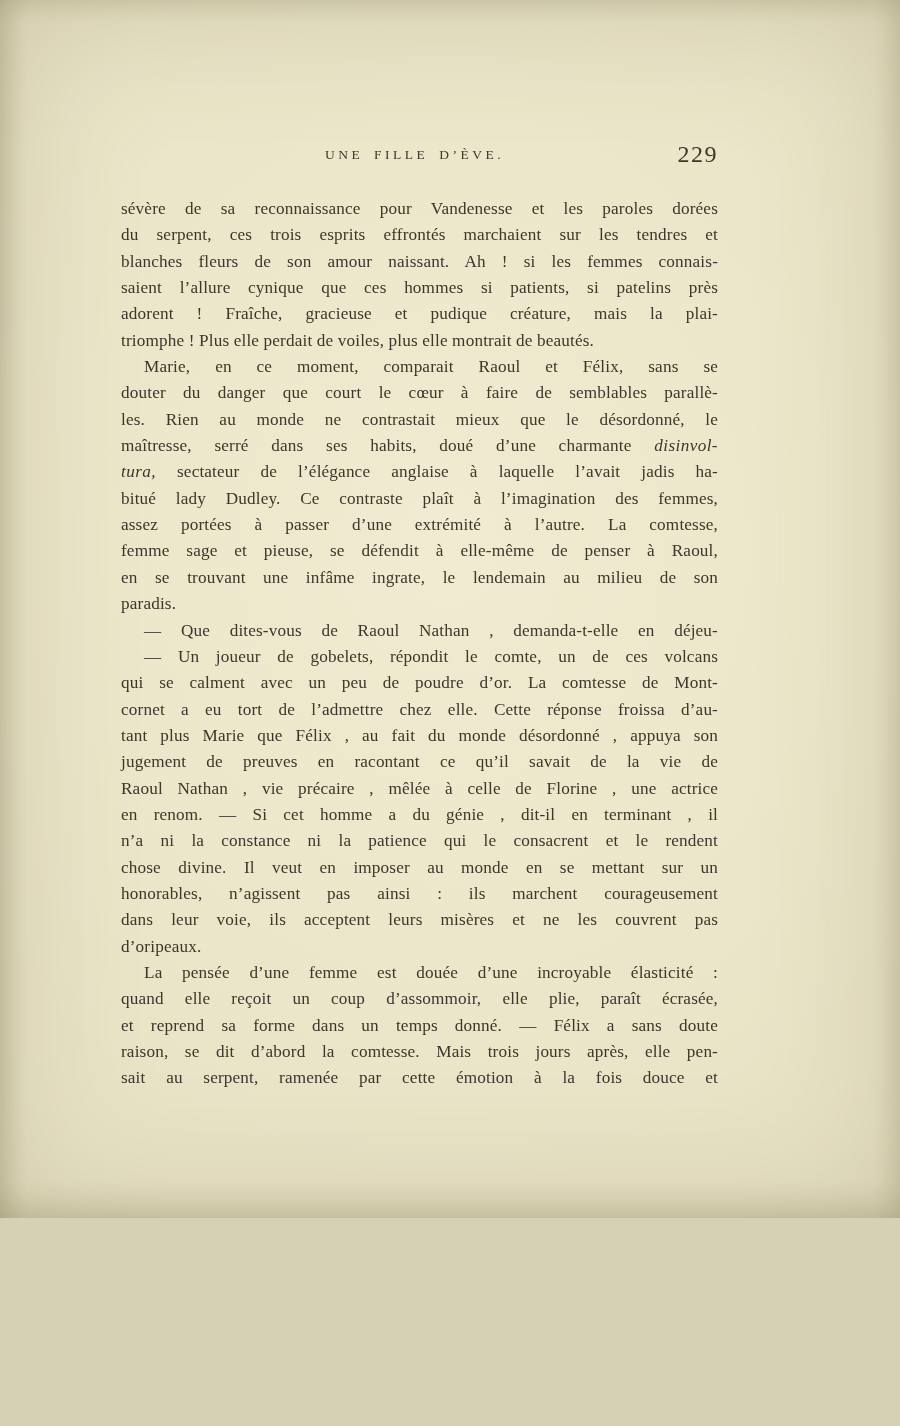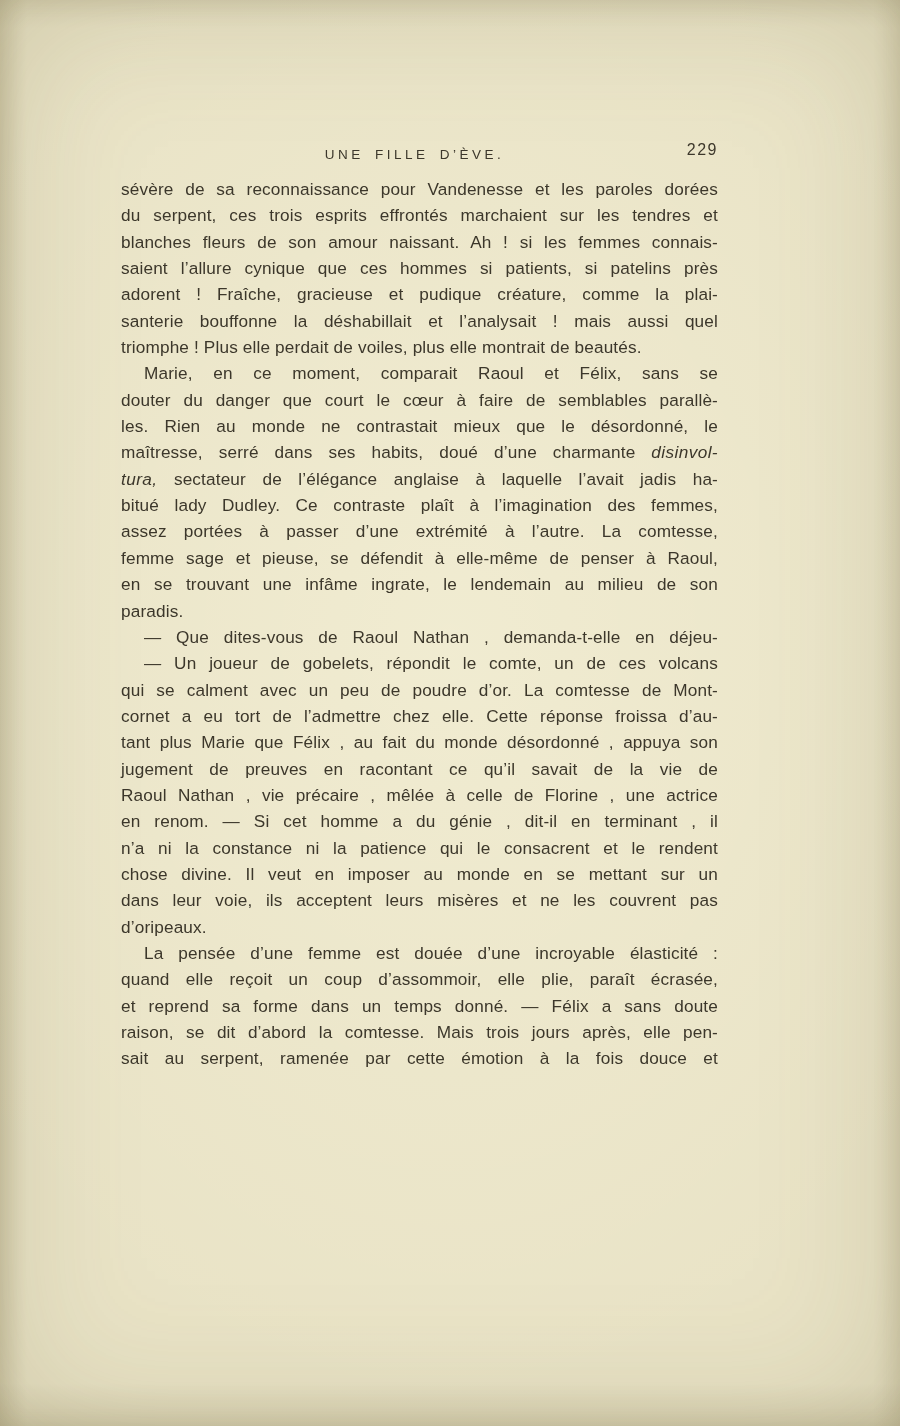--- a/index.html
+++ b/index.html
@@ -3,28 +3,28 @@
 <meta charset="utf-8">
 <style>
   html, body {
     margin: 0;
     padding: 0;
     background: #d6d1b4;
   }
   .page {
     position: relative;
     width: 900px;
-    height: 1426px;
+    height: 1218px;
     background: var(--paper, #e9e3c6);
     background-image:
       radial-gradient(ellipse 120% 100% at 50% 45%, rgba(255,252,230,0.35) 0%, rgba(255,252,230,0) 55%),
       linear-gradient(90deg, rgba(120,108,66,0.18) 0%, rgba(120,108,66,0) 3%, rgba(120,108,66,0) 97%, rgba(120,108,66,0.12) 100%),
       linear-gradient(180deg, rgba(120,108,66,0.10) 0%, rgba(120,108,66,0) 2%, rgba(120,108,66,0) 97%, rgba(120,108,66,0.16) 100%);
     overflow: hidden;
-    font-family: Liberation Sans, sans-serif;
+    font-family: Liberation Serif, serif;
     color: var(--ink, #3c372b);
   }
   .page::after {
     content: "";
     position: absolute;
     inset: 0;
     pointer-events: none;
     box-shadow: inset 0 0 140px rgba(110, 98, 58, 0.22), inset 0 0 20px rgba(110, 98, 58, 0.10);
   }
   .header {
@@ -40,26 +40,26 @@
     font-size: 13.5px;
     letter-spacing: 3.5px;
     word-spacing: 4px;
     padding-right: 10px;
     color: var(--ink, #3c372b);
   }
   .page-number {
     position: absolute;
     right: 0;
     top: -6px;
-    font-size: 16px;
+    font-size: 24px;
     letter-spacing: 1.5px;
   }
   .text-block {
     position: absolute;
-    top: 176px;
+    top: 196px;
     left: 121px;
     width: 597px;
     font-size: 17.2px;
     line-height: 26.35px;
     letter-spacing: 0.15px;
   }
   .line {
     text-align: justify;
     text-align-last: justify;
     -moz-text-align-last: justify;
@@ -82,22 +82,21 @@
 <div class="page">
   <div class="header">
     <span class="running-title">UNE FILLE D’ÈVE.</span>
     <span class="page-number">229</span>
   </div>
   <div class="text-block">
       <div class="line">sévère de sa reconnaissance pour Vandenesse et les paroles dorées</div>
       <div class="line">du serpent, ces trois esprits effrontés marchaient sur les tendres et</div>
       <div class="line">blanches fleurs de son amour naissant. Ah ! si les femmes connais-</div>
       <div class="line">saient l’allure cynique que ces hommes si patients, si patelins près</div>
-      <div class="line">adorent ! Fraîche, gracieuse et pudique créature, comme la plai-</div>
-      <div class="line">santerie bouffonne la déshabillait et l’analysait ! mais aussi quel</div>
+      <div class="line">adorent ! Fraîche, gracieuse et pudique créature, mais la plai-</div>
       <div class="line para-end">triomphe ! Plus elle perdait de voiles, plus elle montrait de beautés.</div>
       <div class="line indent">Marie, en ce moment, comparait Raoul et Félix, sans se</div>
       <div class="line">douter du danger que court le cœur à faire de semblables parallè-</div>
       <div class="line">les. Rien au monde ne contrastait mieux que le désordonné, le</div>
       <div class="line">maîtresse, serré dans ses habits, doué d’une charmante <i>disinvol-</i></div>
       <div class="line"><i>tura,</i> sectateur de l’élégance anglaise à laquelle l’avait jadis ha-</div>
       <div class="line">bitué lady Dudley. Ce contraste plaît à l’imagination des femmes,</div>
       <div class="line">assez portées à passer d’une extrémité à l’autre. La comtesse,</div>
       <div class="line">femme sage et pieuse, se défendit à elle-même de penser à Raoul,</div>
       <div class="line">en se trouvant une infâme ingrate, le lendemain au milieu de son</div>
@@ -105,20 +104,21 @@
       <div class="line indent">— Que dites-vous de Raoul Nathan , demanda-t-elle en déjeu-</div>
       <div class="line indent">— Un joueur de gobelets, répondit le comte, un de ces volcans</div>
       <div class="line">qui se calment avec un peu de poudre d’or. La comtesse de Mont-</div>
       <div class="line">cornet a eu tort de l’admettre chez elle. Cette réponse froissa d’au-</div>
       <div class="line">tant plus Marie que Félix , au fait du monde désordonné , appuya son</div>
       <div class="line">jugement de preuves en racontant ce qu’il savait de la vie de</div>
       <div class="line">Raoul Nathan , vie précaire , mêlée à celle de Florine , une actrice</div>
       <div class="line">en renom. — Si cet homme a du génie , dit-il en terminant , il</div>
       <div class="line">n’a ni la constance ni la patience qui le consacrent et le rendent</div>
       <div class="line">chose divine. Il veut en imposer au monde en se mettant sur un</div>
+      <div class="line">honorables, n’agissent pas ainsi : ils marchent courageusement</div>
       <div class="line">dans leur voie, ils acceptent leurs misères et ne les couvrent pas</div>
       <div class="line para-end">d’oripeaux.</div>
       <div class="line indent">La pensée d’une femme est douée d’une incroyable élasticité :</div>
       <div class="line">quand elle reçoit un coup d’assommoir, elle plie, paraît écrasée,</div>
       <div class="line">et reprend sa forme dans un temps donné. — Félix a sans doute</div>
       <div class="line">raison, se dit d’abord la comtesse. Mais trois jours après, elle pen-</div>
       <div class="line">sait au serpent, ramenée par cette émotion à la fois douce et</div>
     </div>
 </div>
 

